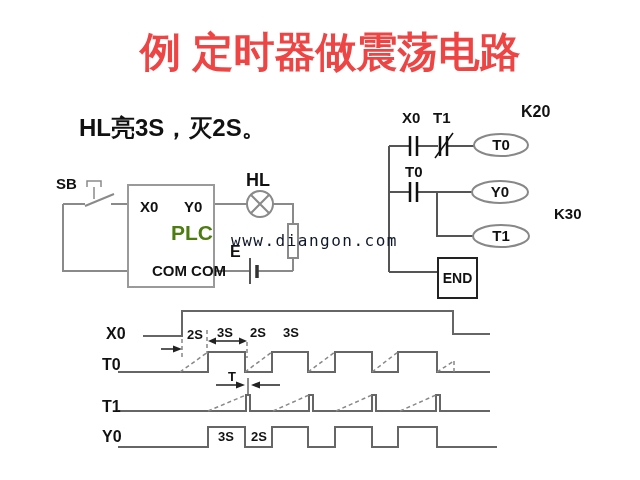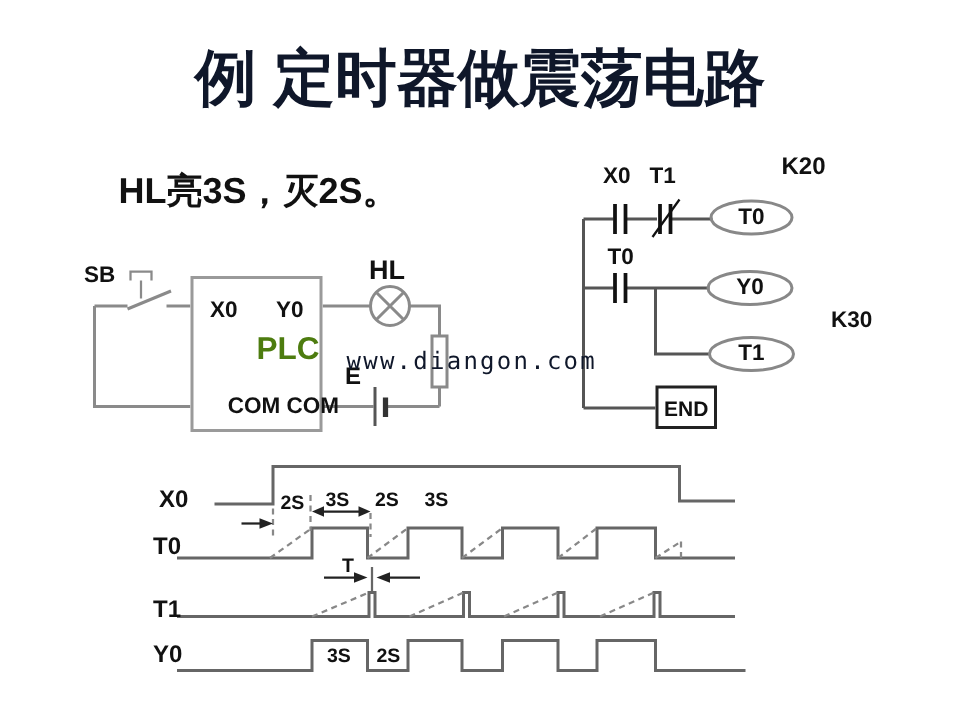--- a/index.html
+++ b/index.html
@@ -1,32 +1,32 @@
 <!DOCTYPE html>
 <html><head>
 <meta charset="utf-8">
 <style>
   html,body{margin:0;padding:0;background:#fff;}
   #slide{position:relative;width:640px;height:480px;background:#fff;overflow:hidden;
          font-family:"Liberation Sans","DejaVu Sans",sans-serif;color:#111;}
   .lbl{position:absolute;font-weight:bold;color:#111;white-space:nowrap;line-height:1;}
-  #title{position:absolute;left:130px;top:32px;width:400px;font-size:41px;font-weight:bold;
-         color:#0f172a;letter-spacing:0px;white-space:nowrap;line-height:1;}
+  #title{position:absolute;left:140px;top:32px;width:400px;font-size:41px;font-weight:bold;
+         color:#ef4444;letter-spacing:0px;white-space:nowrap;line-height:1;}
   #desc{position:absolute;left:36px;top:116px;font-size:24px;font-weight:bold;
         color:#111;white-space:nowrap;line-height:1;margin-left:43px;}
   #plcbox{position:absolute;left:127px;top:184px;width:88px;height:104px;
           border:2px solid #9a9a9a;background:#fff;box-sizing:border-box;}
   #plcbox .t{position:absolute;font-size:15px;font-weight:bold;line-height:1;}
   #plcname{position:absolute;left:0;top:36px;width:100%;text-align:right;
            font-size:21px;font-weight:bold;color:#4d7c0f;line-height:1;}
   #plccom{position:absolute;left:0;bottom:8px;width:100%;text-align:center;
           font-size:15px;font-weight:bold;line-height:1;padding-left:18px;}
   #watermark{position:absolute;left:231px;top:233px;font-family:"DejaVu Sans Mono","Liberation Mono",monospace;
              font-size:16px;color:#0f172a;letter-spacing:1.5px;white-space:nowrap;line-height:1;}
-  #endbox{position:absolute;left:437px;top:257px;width:41px;height:29px;border:2px solid #222;
+  #endbox{position:absolute;left:437px;top:257px;width:41px;height:42px;border:2px solid #222;
           box-sizing:border-box;display:flex;align-items:center;justify-content:center;
           font-size:14px;font-weight:bold;background:#fff;}
   .coil-lbl{position:absolute;width:56px;text-align:center;font-size:15px;font-weight:bold;line-height:1;}
   svg{position:absolute;left:0;top:0;}
 </style>
 </head>
 <body>
 
 <div id="slide">
 

